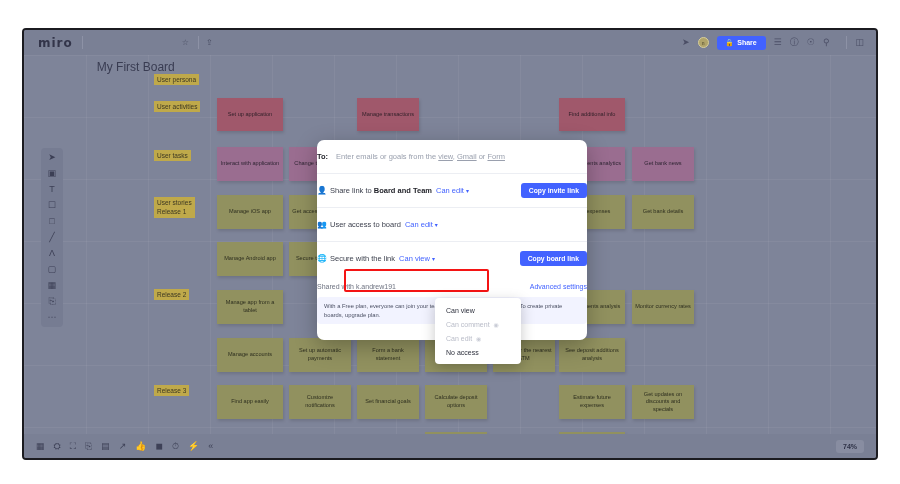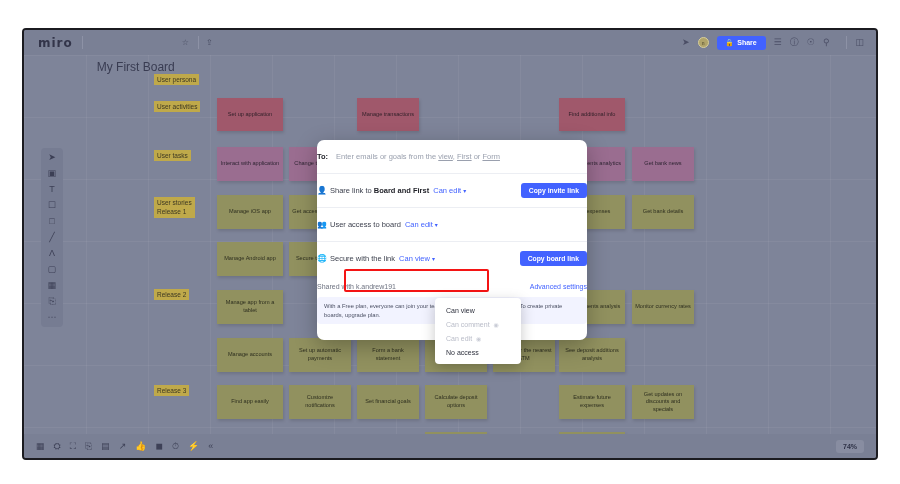--- a/index.html
+++ b/index.html
@@ -253,28 +253,28 @@
       <div class="bi">⚡</div>
       <div class="bi">«</div>
       <div class="zoom-pill">74%</div>
     </div>
 
     <div class="dialog">
 
       <div class="d-row">
         <span class="d-label-to">To:</span>
         <span class="d-placeholder">
-          <span>Enter emails or goals from the </span><u>view</u><span>, </span><u>First</u><span> or </span><u>Form</u>
+          <span>Enter emails or goals from the </span><u>view</u><span>, </span><u>Gmail</u><span> or </span><u>Form</u>
         </span>
       </div>
       <div class="d-div"></div>
 
       <div class="d-row">
         <span class="d-ic">👤</span>
-        <span class="d-text"><span>Share link to </span><b>Board and First</b></span>
+        <span class="d-text"><span>Share link to </span><b>Board and Team</b></span>
         <span class="d-link">Can edit</span>
         <span class="d-caret">▾</span>
         <button class="d-btn">Copy invite link</button>
       </div>
       <div class="d-div"></div>
 
       <div class="d-row">
         <span class="d-ic">👥</span>
         <span class="d-text">User access to board</span>
         <span class="d-link">Can edit</span>

